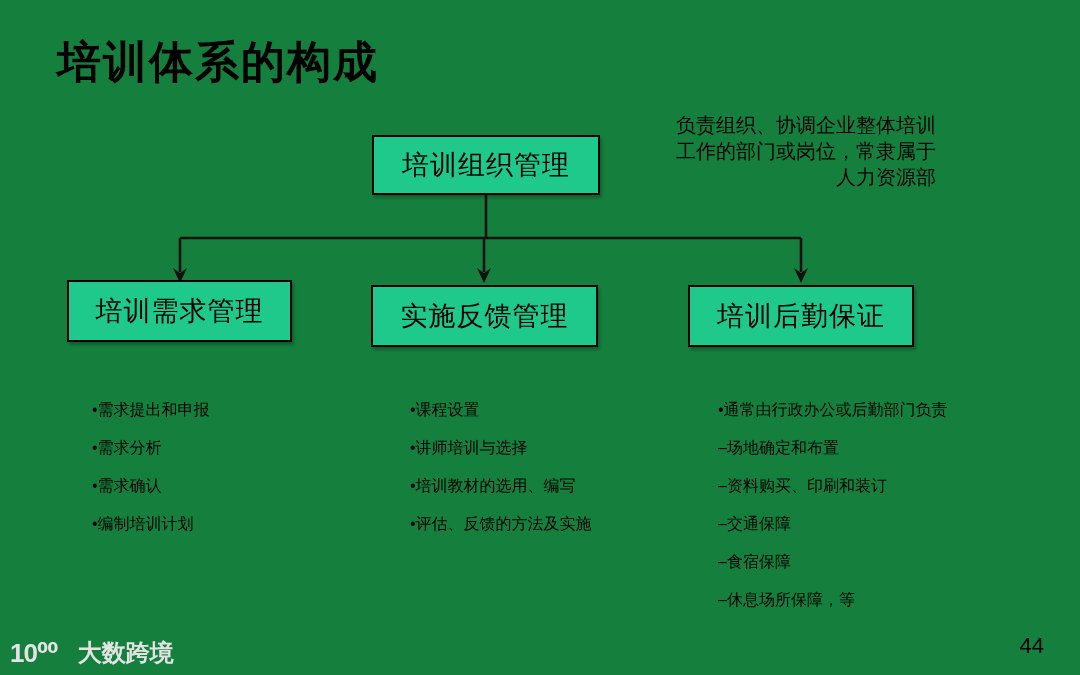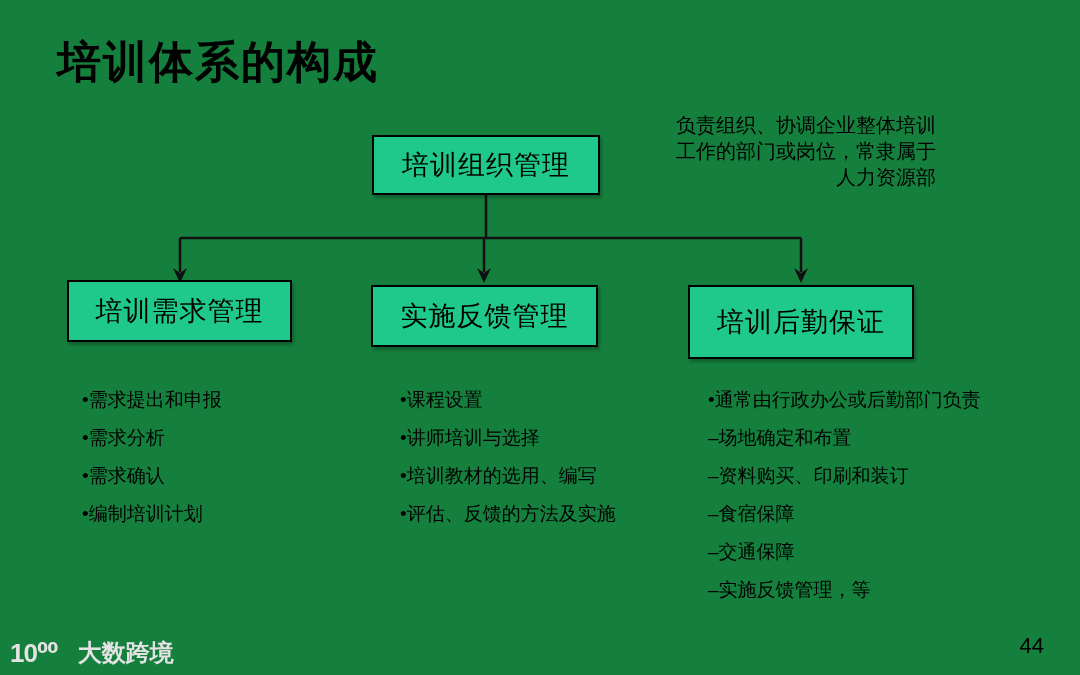--- a/index.html
+++ b/index.html
@@ -21,32 +21,32 @@
     background:var(--box-fill,#1fc98c);
     border:2.5px solid #000;
     box-sizing:border-box;
     display:flex;align-items:center;justify-content:center;
     font-size:27px;font-weight:500;letter-spacing:1px;
     box-shadow:2px 3px 3px rgba(0,0,0,0.25);
   }
   .box-root{left:372px;top:135px;width:228px;height:60px;}
   .box-b0{left:67px;top:280px;width:225px;height:62px;}
   .box-b1{left:371px;top:285px;width:227px;height:62px;}
-  .box-b2{left:688px;top:285px;width:226px;height:74px;}
+  .box-b2{left:688px;top:285px;width:226px;height:62px;}
   .root-note{
     position:absolute;left:626px;top:112px;width:310px;
     font-size:20px;line-height:26px;
     white-space:pre-line;
     text-align:right;
   }
   .connector-svg{position:absolute;left:0;top:0;pointer-events:none;}
   ul.col{
     position:absolute;top:379px;
-    margin:2px;padding:0;list-style:none;
-    font-size:19px;line-height:38px;
+    margin:12px;padding:0;list-style:none;
+    font-size:16px;line-height:38px;
     white-space:nowrap;
   }
   .col-0{left:80px;}
   .col-1{left:398px;}
   .col-2{left:706px;}
   .page-number{
     position:absolute;right:36px;bottom:16px;
     font-size:22px;color:#000;
   }
   .watermark{
@@ -108,23 +108,23 @@
     <li>•课程设置</li>
     <li>•讲师培训与选择</li>
     <li>•培训教材的选用、编写</li>
     <li>•评估、反馈的方法及实施</li>
   </ul>
 
   <ul class="col col-2">
     <li>•通常由行政办公或后勤部门负责</li>
     <li>–场地确定和布置</li>
     <li>–资料购买、印刷和装订</li>
+    <li>–交通保障</li>
     <li>–食宿保障</li>
-    <li>–交通保障</li>
-    <li>–实施反馈管理，等</li>
+    <li>–休息场所保障，等</li>
   </ul>
 
   <div class="watermark">
     <span class="wm-logo">10⁰⁰</span>
     <span>大数跨境</span>
   </div>
 
   <div class="page-number">44</div>
 
 </div>

